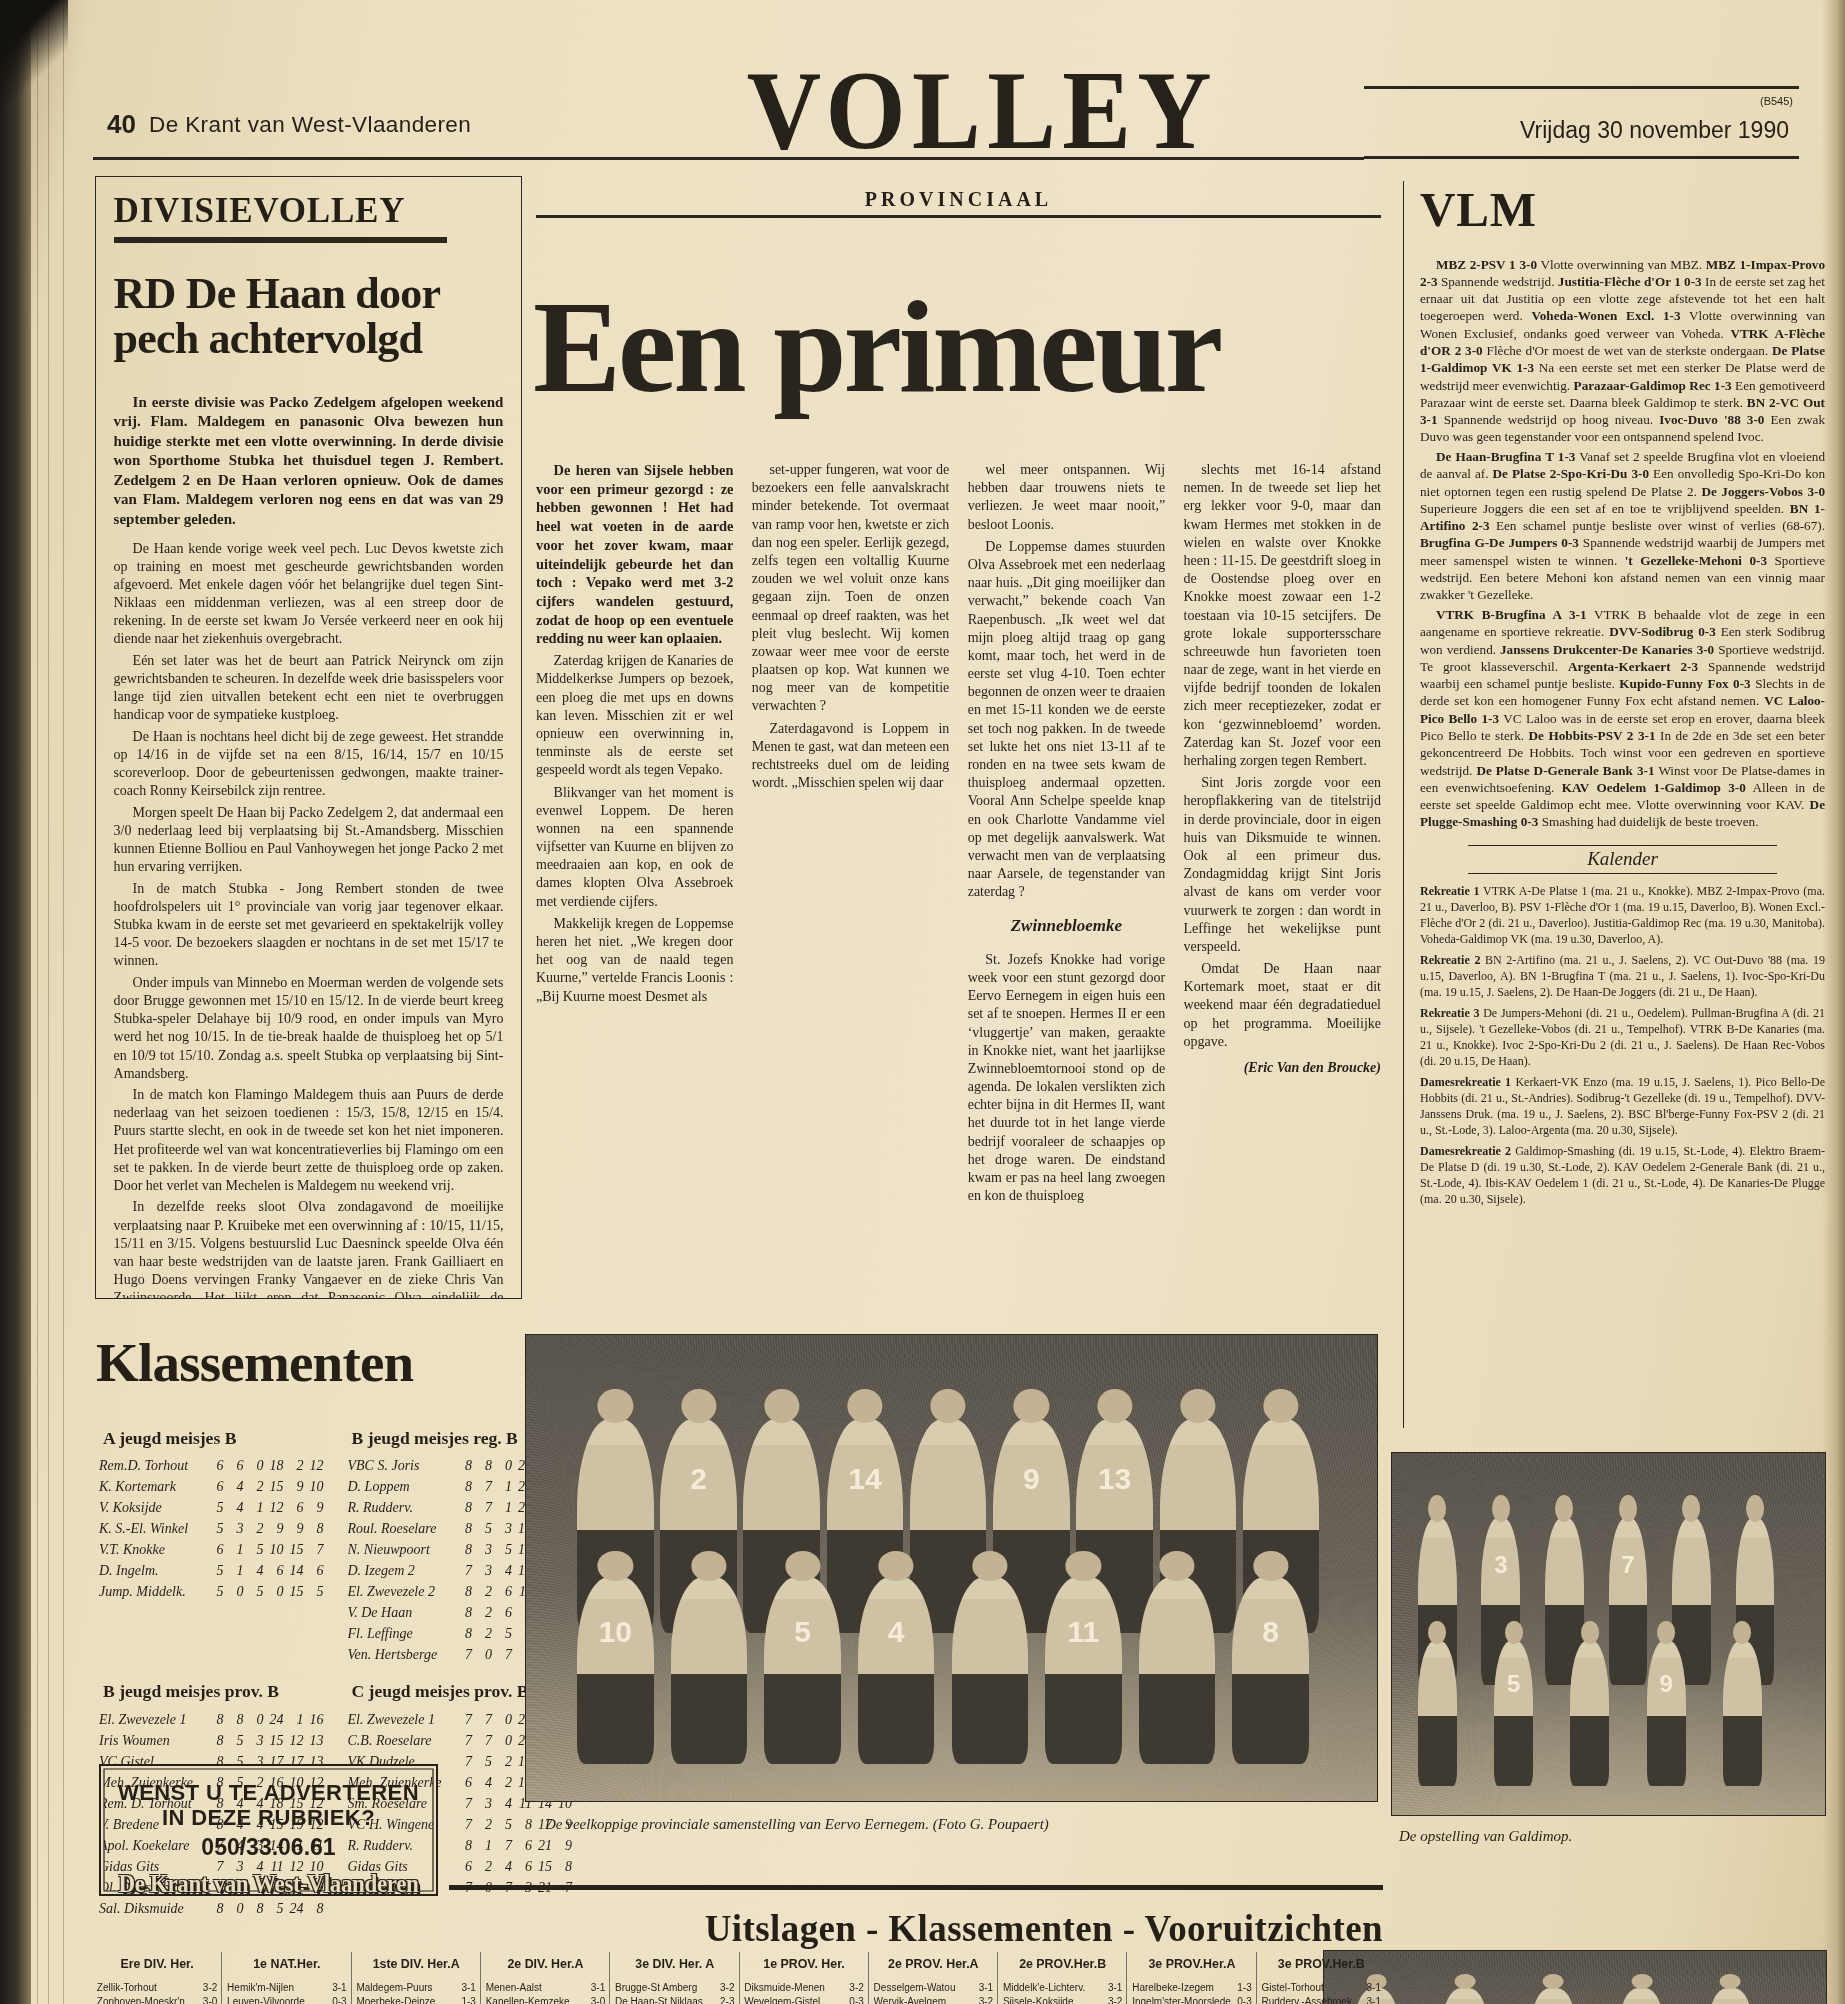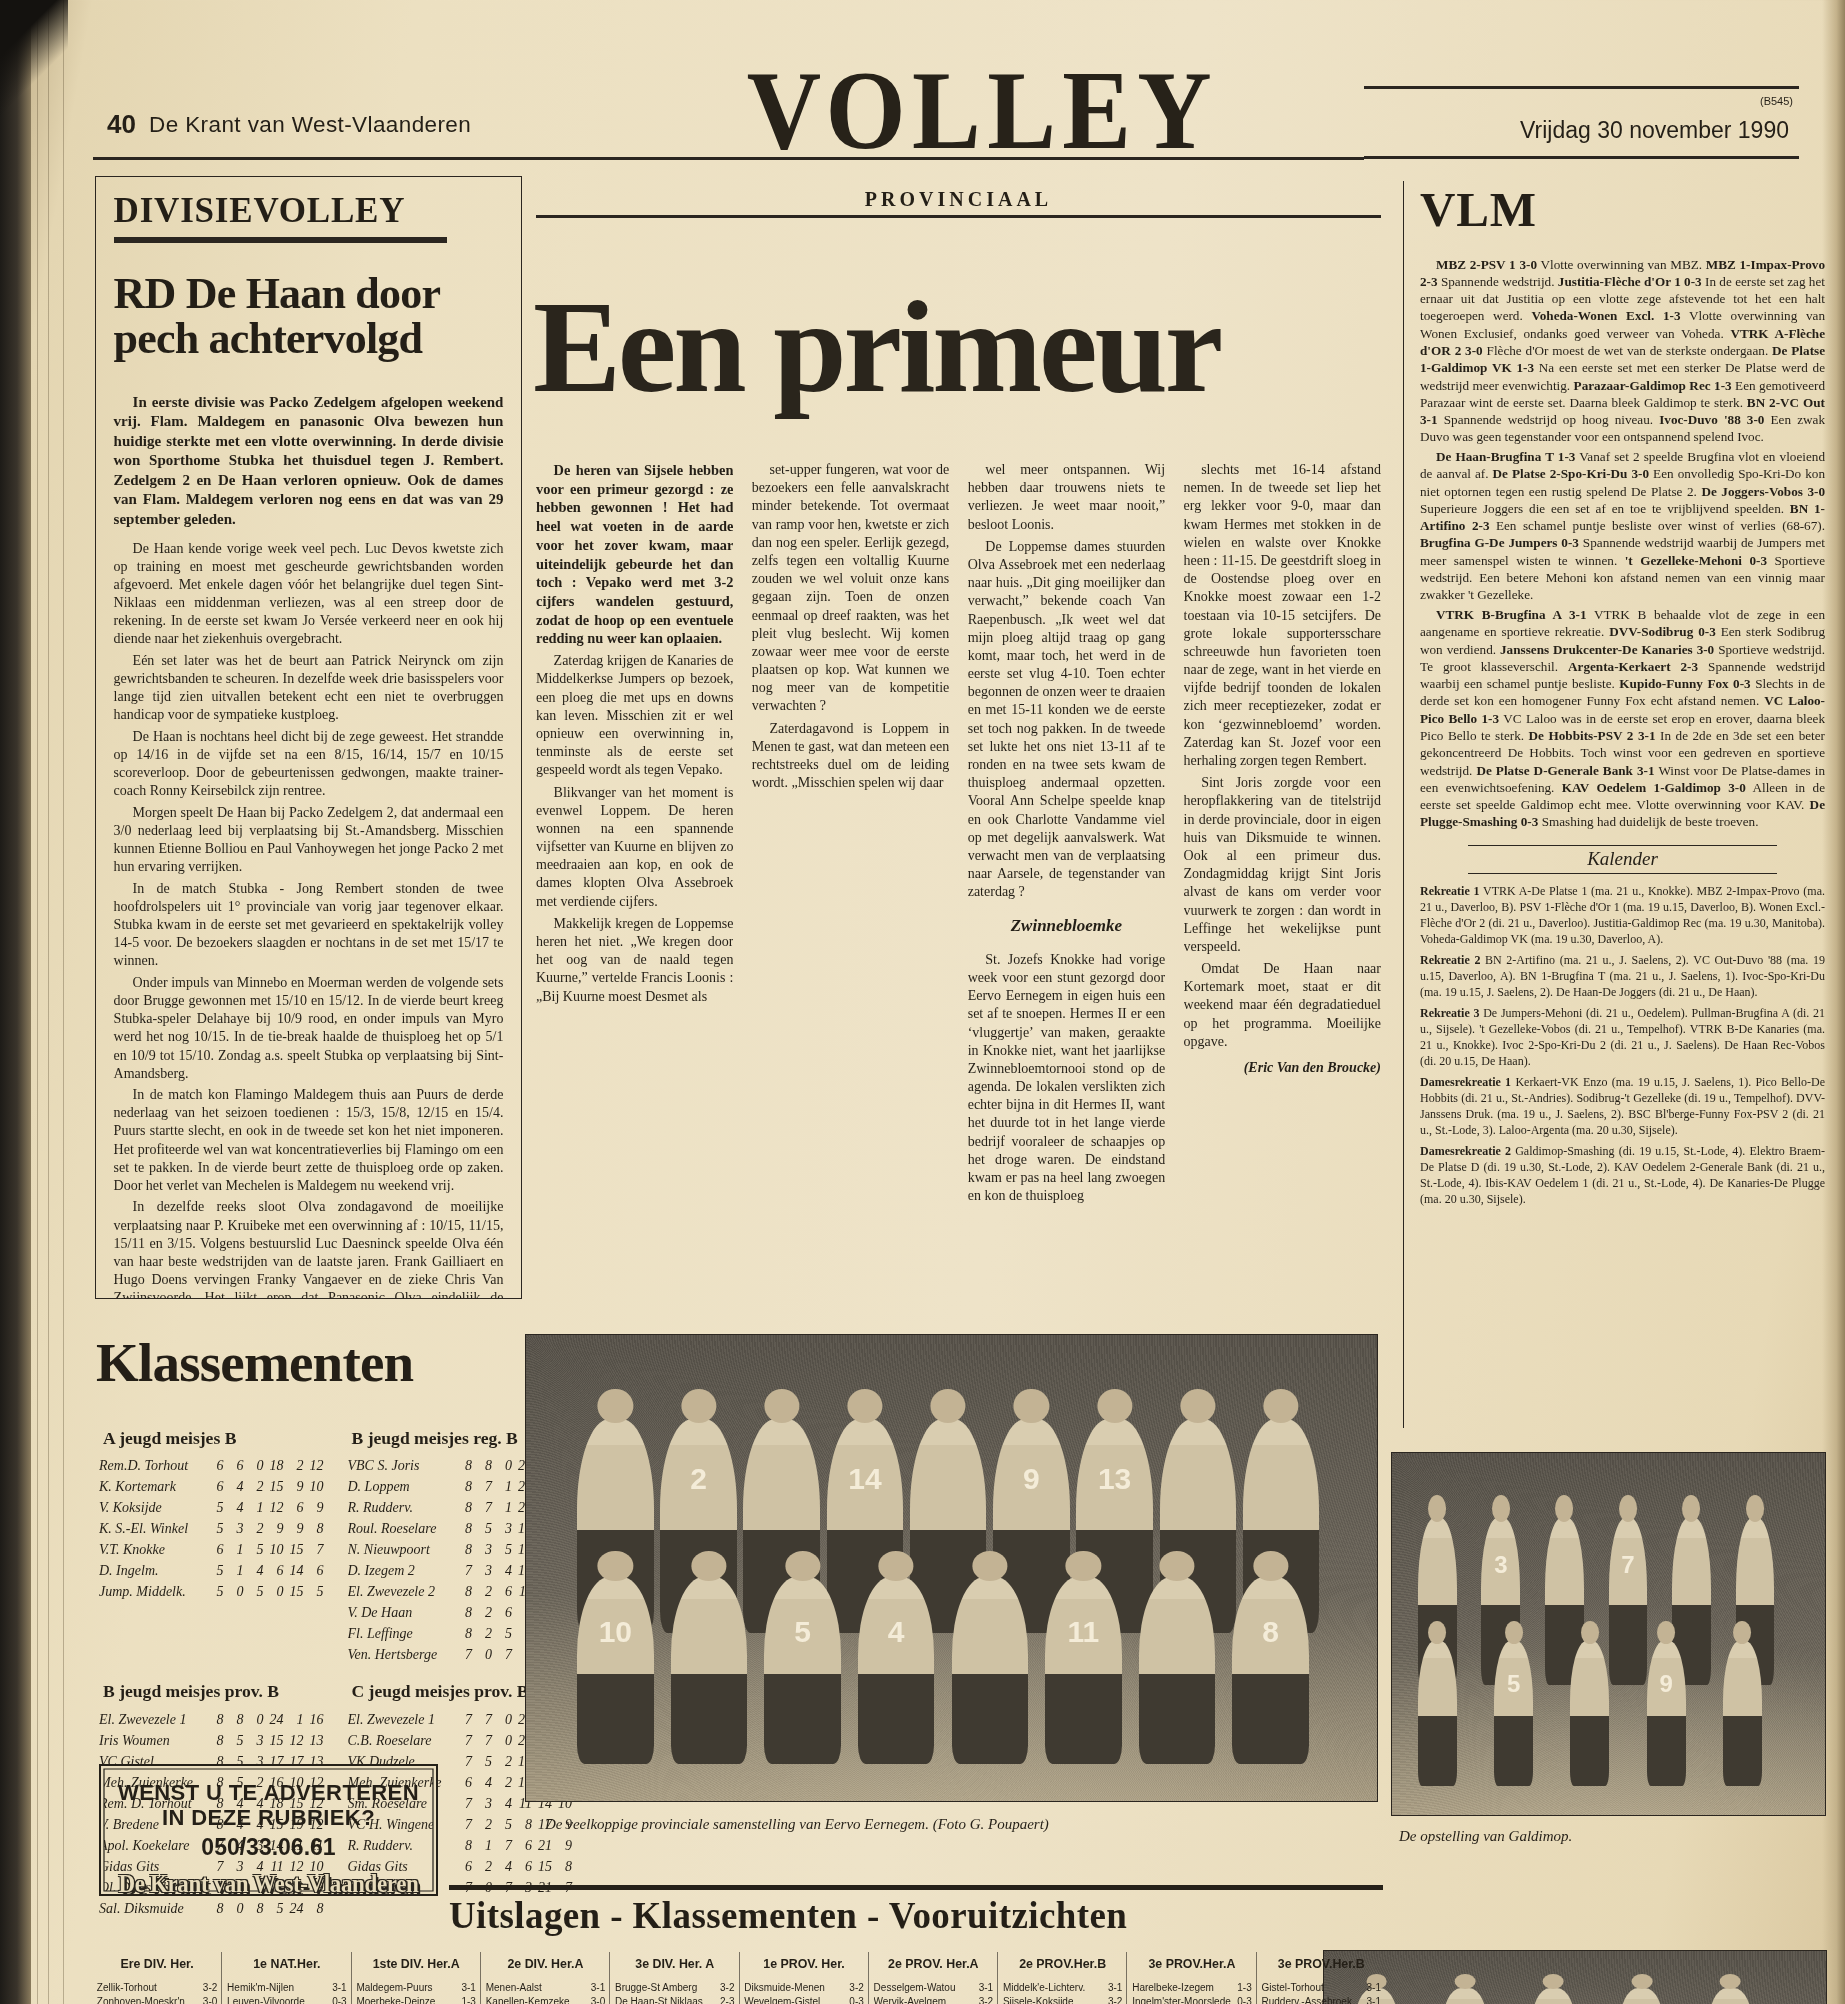--- a/index.html
+++ b/index.html
@@ -77,21 +77,21 @@
   .fig::before{content:"";position:absolute;left:50%;top:-14%;transform:translateX(-50%);width:46%;height:16%;border-radius:50%;background:#c3b394;}
   .fig .no{position:absolute;left:50%;top:20%;transform:translateX(-50%);color:#f4ecd8;font-family:"Liberation Sans",sans-serif;font-weight:700;}
   .caption{font-size:15px;font-style:italic;color:#241f17;}
   #photo-center{left:525px;top:1334px;width:853px;height:468px;}
   #cap-center{left:545px;top:1816px;width:826px;}
   #photo-r1{left:1391px;top:1452px;width:435px;height:364px;}
   #cap-r1{left:1399px;top:1828px;width:425px;}
   #photo-r2{left:1323px;top:1950px;width:504px;height:205px;}
 
   
-  #banner{left:449px;top:1885px;width:934px;border-top:5.2px solid #262119;text-align:left;font-size:37px;font-weight:700;padding-top:4px;letter-spacing:0.4px;}
+  #banner{left:449px;top:1885px;width:934px;border-top:5.2px solid #262119;text-align:right;font-size:37px;font-weight:700;padding-top:17px;letter-spacing:0.4px;}
   .band{left:92px;width:1293px;display:grid;grid-template-columns:repeat(10,1fr);overflow:hidden;font-family:"Liberation Sans",sans-serif;}
   #band1{top:1952px;height:334px;}
   .band .col{border-left:0.8px solid rgba(43,38,32,.6);padding:2.4px 4px 0 4.8px;overflow:hidden;}
   .band .col:first-child{border-left:none;}
   .band h4{font-size:12.4px;font-weight:700;text-align:center;margin:2.4px 0 10.4px 0;white-space:nowrap;}
   .rrow{display:flex;justify-content:space-between;font-size:10px;line-height:1.38;white-space:nowrap;}
   .rrow .m{overflow:hidden;margin-right:2.4px;}
 </style>
 </head>
 <body>

